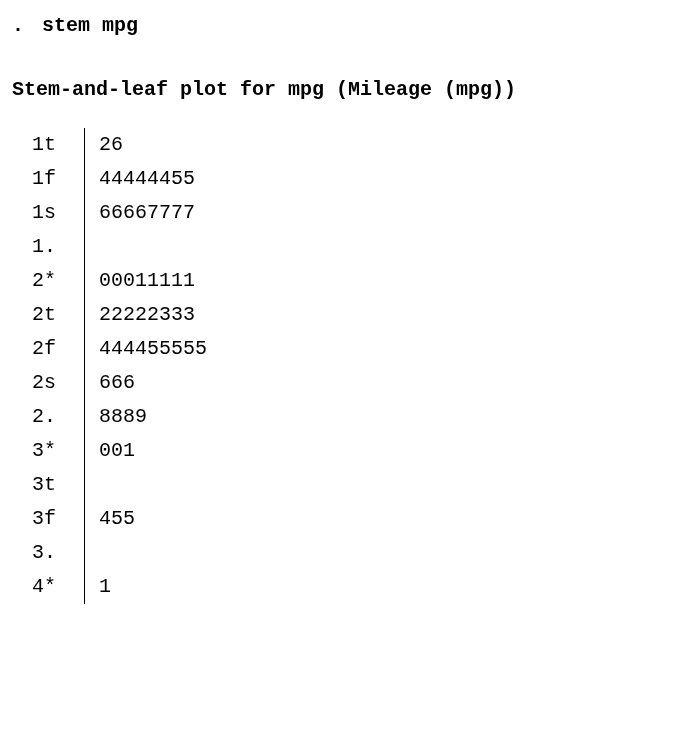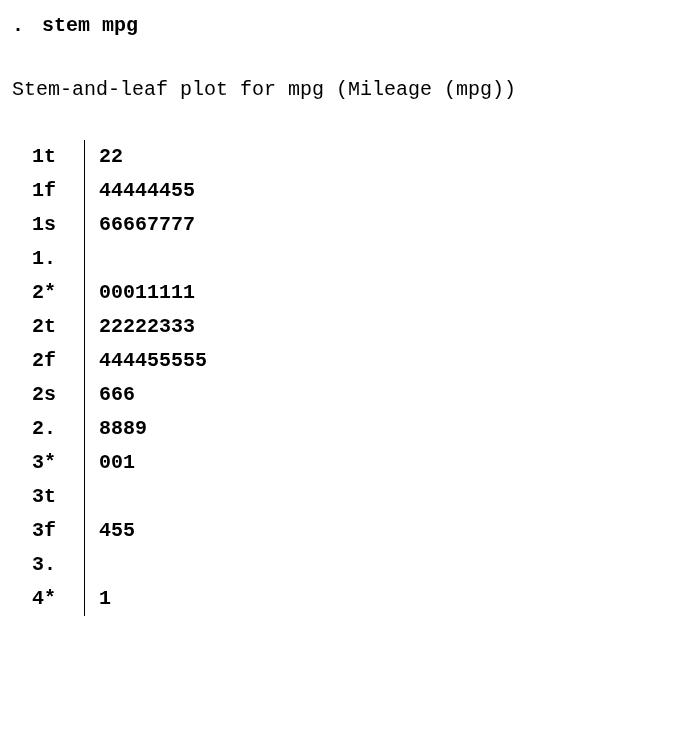--- a/index.html
+++ b/index.html
@@ -13,25 +13,25 @@
     }
     .command-line {
       font-weight: bold;
       margin-bottom: 36px;
     }
     .bullet {
       font-weight: bold;
       margin-right: 6px;
     }
     .title {
-      font-weight: normal;
-      margin-bottom: 36px;
+      font-weight: bold;
+      margin-bottom: 24px;
     }
     .stemleaf {
-      font-weight: bold;
+      font-weight: normal;
       padding-left: 18px;
     }
     .row {
       display: flex;
       align-items: center;
       height: 34px;
     }
     .stem {
       width: 44px;
       text-align: left;
@@ -54,21 +54,21 @@
   <span class="bullet">.</span>
   <span>stem mpg</span>
 </div>
 
 <div class="title">Stem-and-leaf plot for mpg (Mileage (mpg))</div>
 
 <div class="stemleaf" id="stemleaf">
     <div class="row">
       <div class="stem">1t</div>
       <div class="divider"></div>
-      <div class="leaf">22</div>
+      <div class="leaf">26</div>
     </div>
     <div class="row">
       <div class="stem">1f</div>
       <div class="divider"></div>
       <div class="leaf">44444455</div>
     </div>
     <div class="row">
       <div class="stem">1s</div>
       <div class="divider"></div>
       <div class="leaf">66667777</div>

